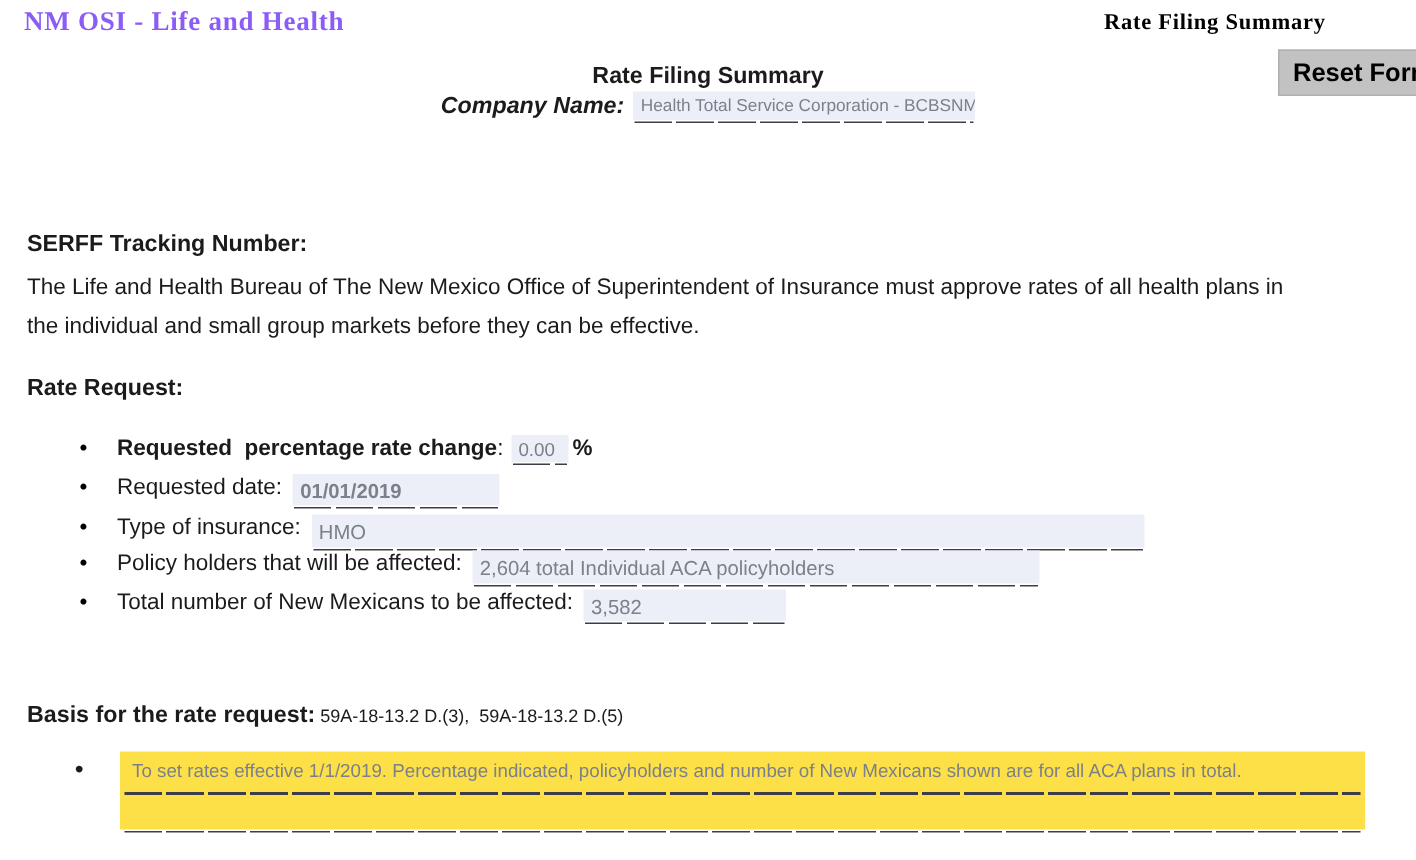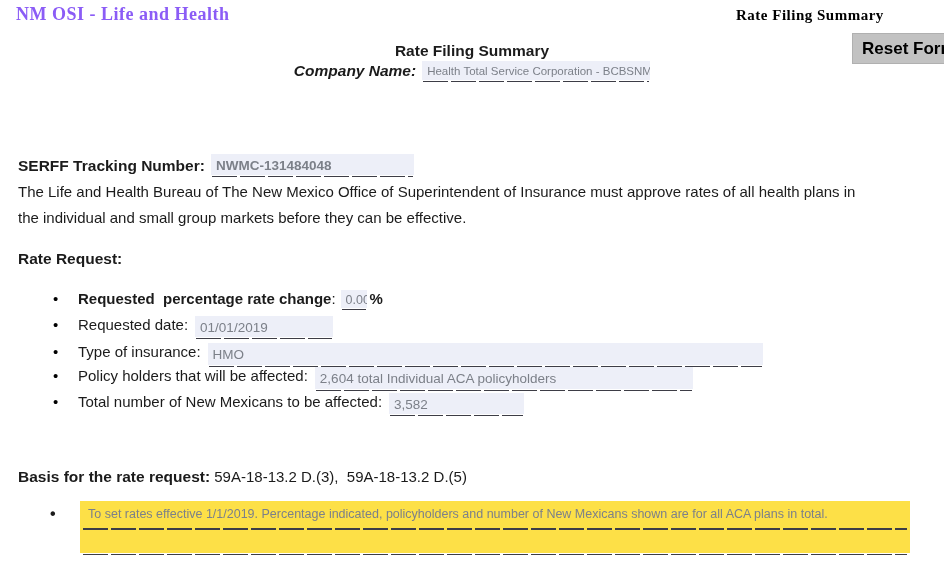--- a/index.html
+++ b/index.html
@@ -46,33 +46,33 @@
   .cb.checked::after{content:"✓";position:absolute;top:-4px;left:0px;font-size:11px;
       font-weight:bold;color:#2a2a33;transform:skewX(8deg);}
 
   
   .serff-line{position:absolute;left:18px;top:130px;font-size:15.5px;font-weight:bold;margin-top:24px;}
   .intro{position:absolute;left:18px;top:179px;width:850px;font-size:15px;line-height:26px;}
   .heading{position:absolute;left:18px;font-size:15.5px;font-weight:bold;}
   .rate-heading{top:250px;}
   .basis-line{top:468px;font-weight:normal;}
   .basis-line .b{font-weight:bold;font-size:15.5px;}
-  .basis-line .v{font-size:15px;white-space:pre;margin-top:34px;}
+  .basis-line .v{font-size:12px;white-space:pre;margin-top:34px;}
 
   
   .brow{position:absolute;left:53px;display:flex;align-items:flex-start;white-space:nowrap;}
   .dot{width:25px;font-size:15px;color:#000;}
   .dot::before{content:"•";}
   .blabel{font-size:15px;}
   .blabel.bold{font-weight:bold;}
   .pre{white-space:pre;}
   .pct{font-weight:bold;font-size:15px;margin-left:3px;}
   .r1{top:290px;}.r2{top:316px;}.r3{top:343px;}.r4{top:367px;}.r5{top:393px;}
-  .f-pct{width:26px;height:18px;margin-left:5px;}
-  .f-date{width:138px;height:21px;margin-left:7px;}
+  .f-pct{width:38px;height:18px;margin-left:5px;}
+  .f-date{width:138px;height:21px;margin-left:7px;font-weight:bold;}
   .f-ins{width:555px;height:22px;margin-left:7px;}
   .f-pol{width:378px;height:22px;margin-left:7px;}
   .f-tot{width:135px;height:21px;margin-left:7px;}
 
   
   .big-dot{position:absolute;left:50px;top:505px;font-size:16px;font-weight:bold;}
   .big-dot::before{content:"•";}
   .big-fld{position:absolute;left:80px;top:501px;width:830px;height:52px;background:#fde047;}
   .big-fld .note{display:block;color:#7c8089;font-size:12.5px;line-height:15px;
        padding:6px 8px 0;white-space:nowrap;overflow:hidden;
@@ -94,21 +94,21 @@
   <div class="center-block">
     <div class="doc-title">Rate Filing Summary</div>
 
     <div class="line company-row">
       <span class="lbl-bi">Company Name:</span><span class="fld fld-company"><span class="txt">Health Total Service Corporation - BCBSNM</span></span>
     </div>
 
   </div>
 
   <div class="serff-line">
-    <span>SERFF Tracking Number:</span><span class="fld fld-serff"><span class="txt">NWMC-131484048</span></span>
+    <span>SERFF Tracking Number:</span>
   </div>
 
   <div class="intro">The Life and Health Bureau of The New Mexico Office of Superintendent of Insurance must approve rates of all health plans in the individual and small group markets before they can be effective.</div>
 
   <div class="heading rate-heading">Rate Request:</div>
 
   <div class="brow r1">
     <span class="dot"></span>
     <span class="blabel bold pre">Requested  percentage rate change</span>
       <span class="blabel">: </span>

